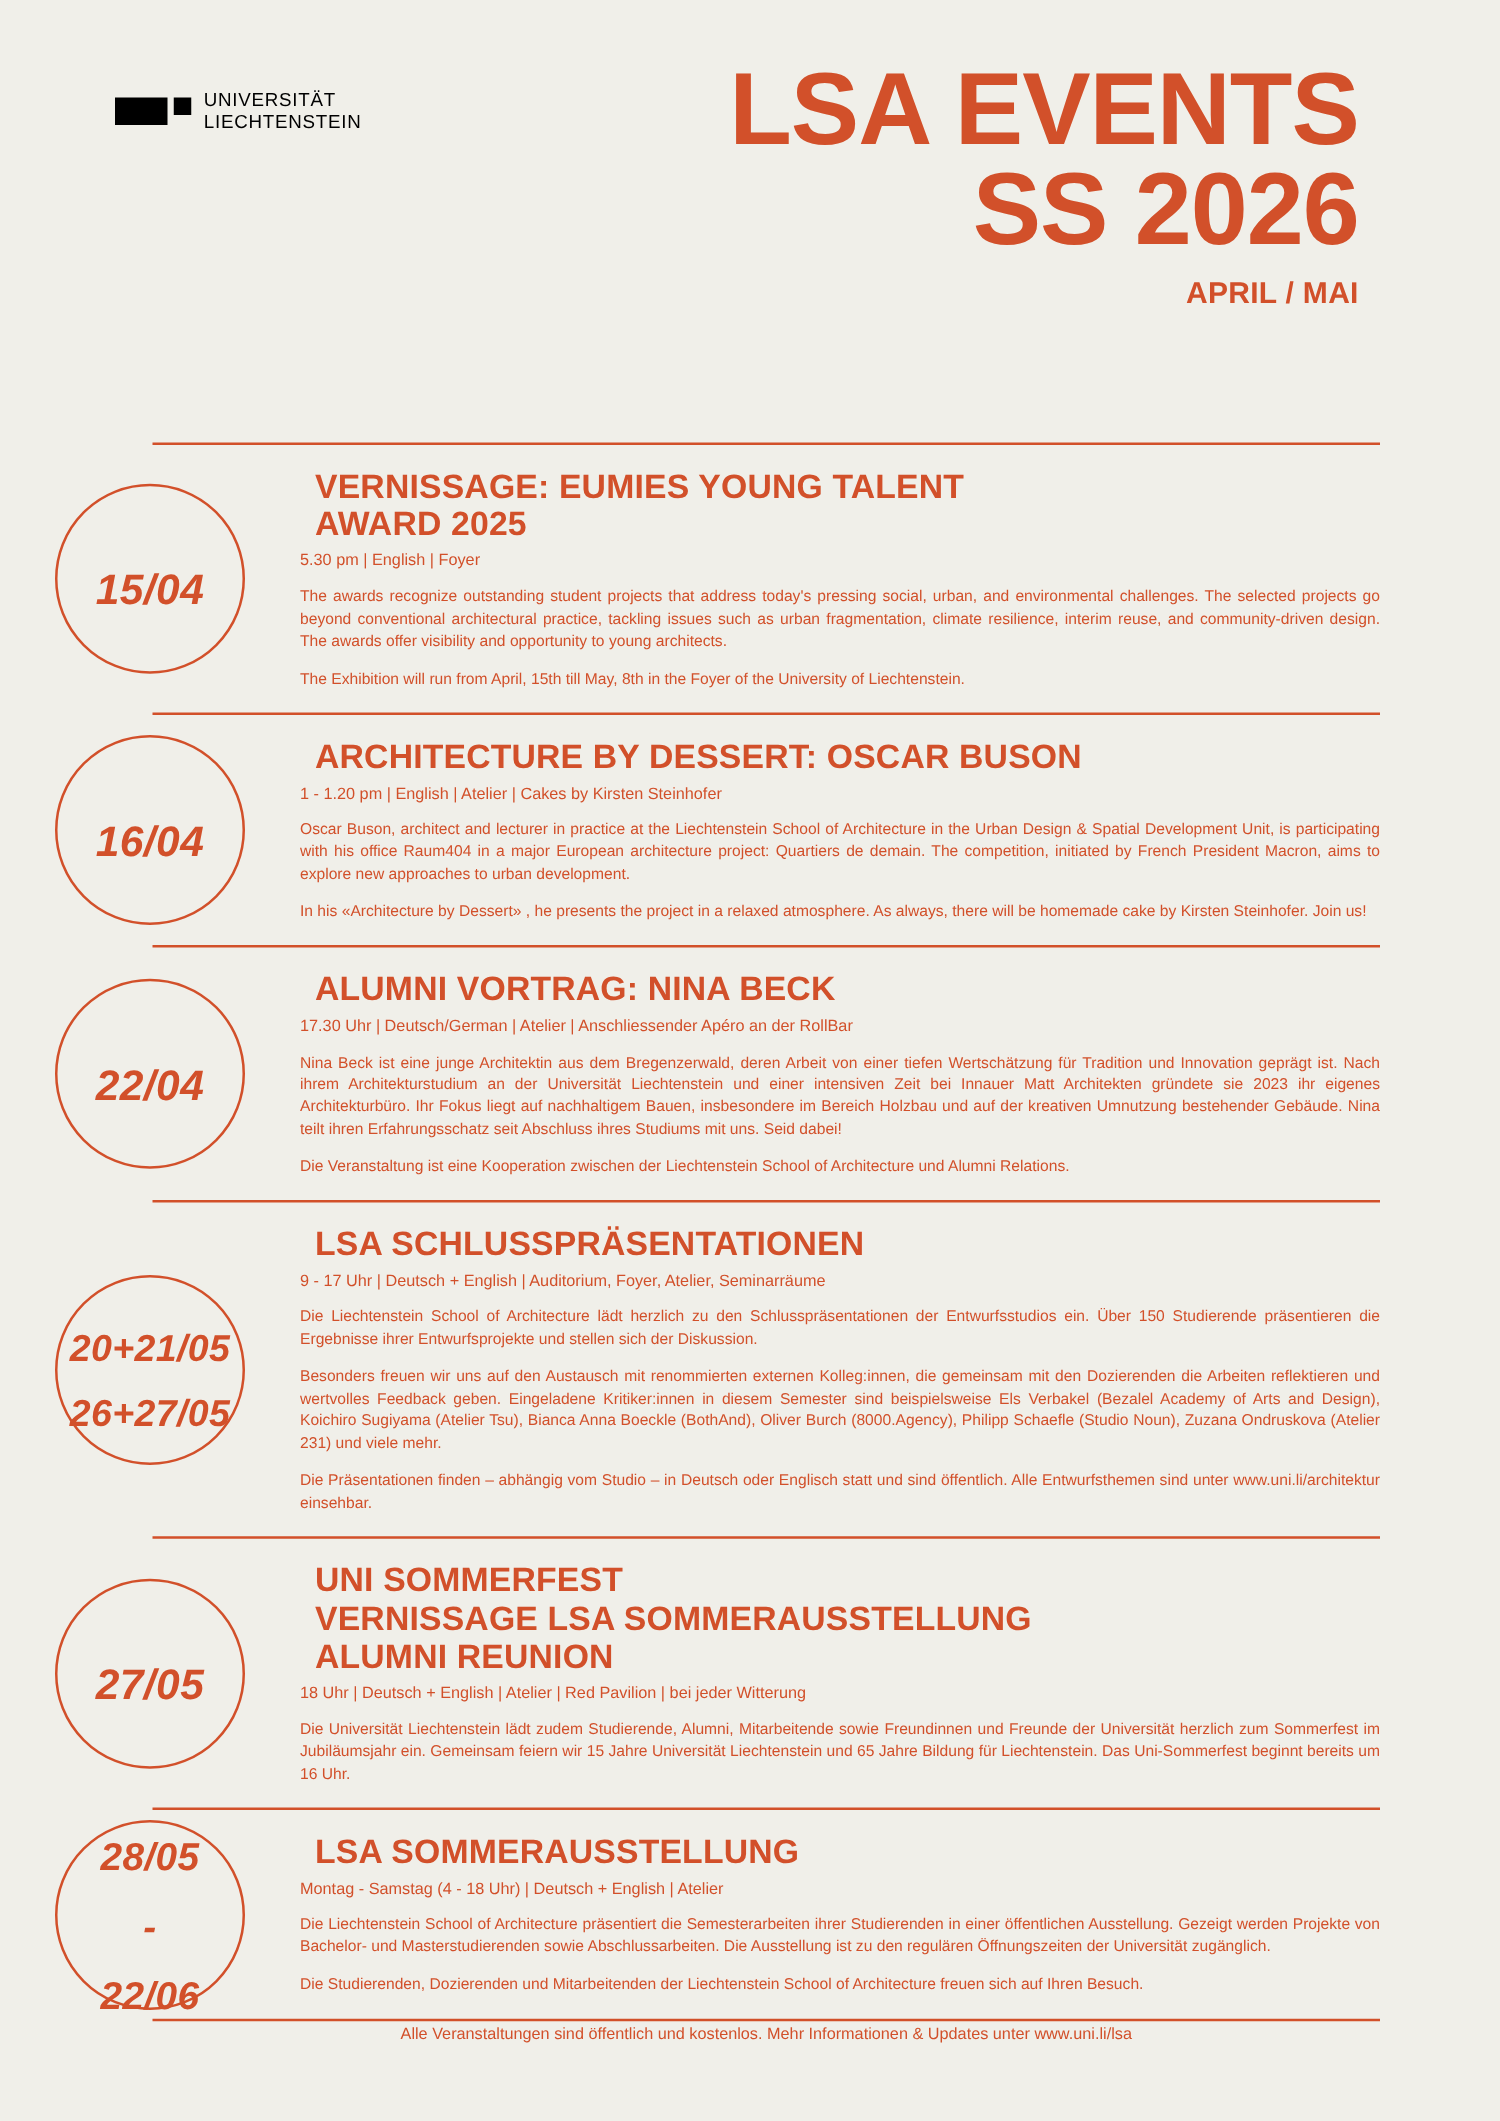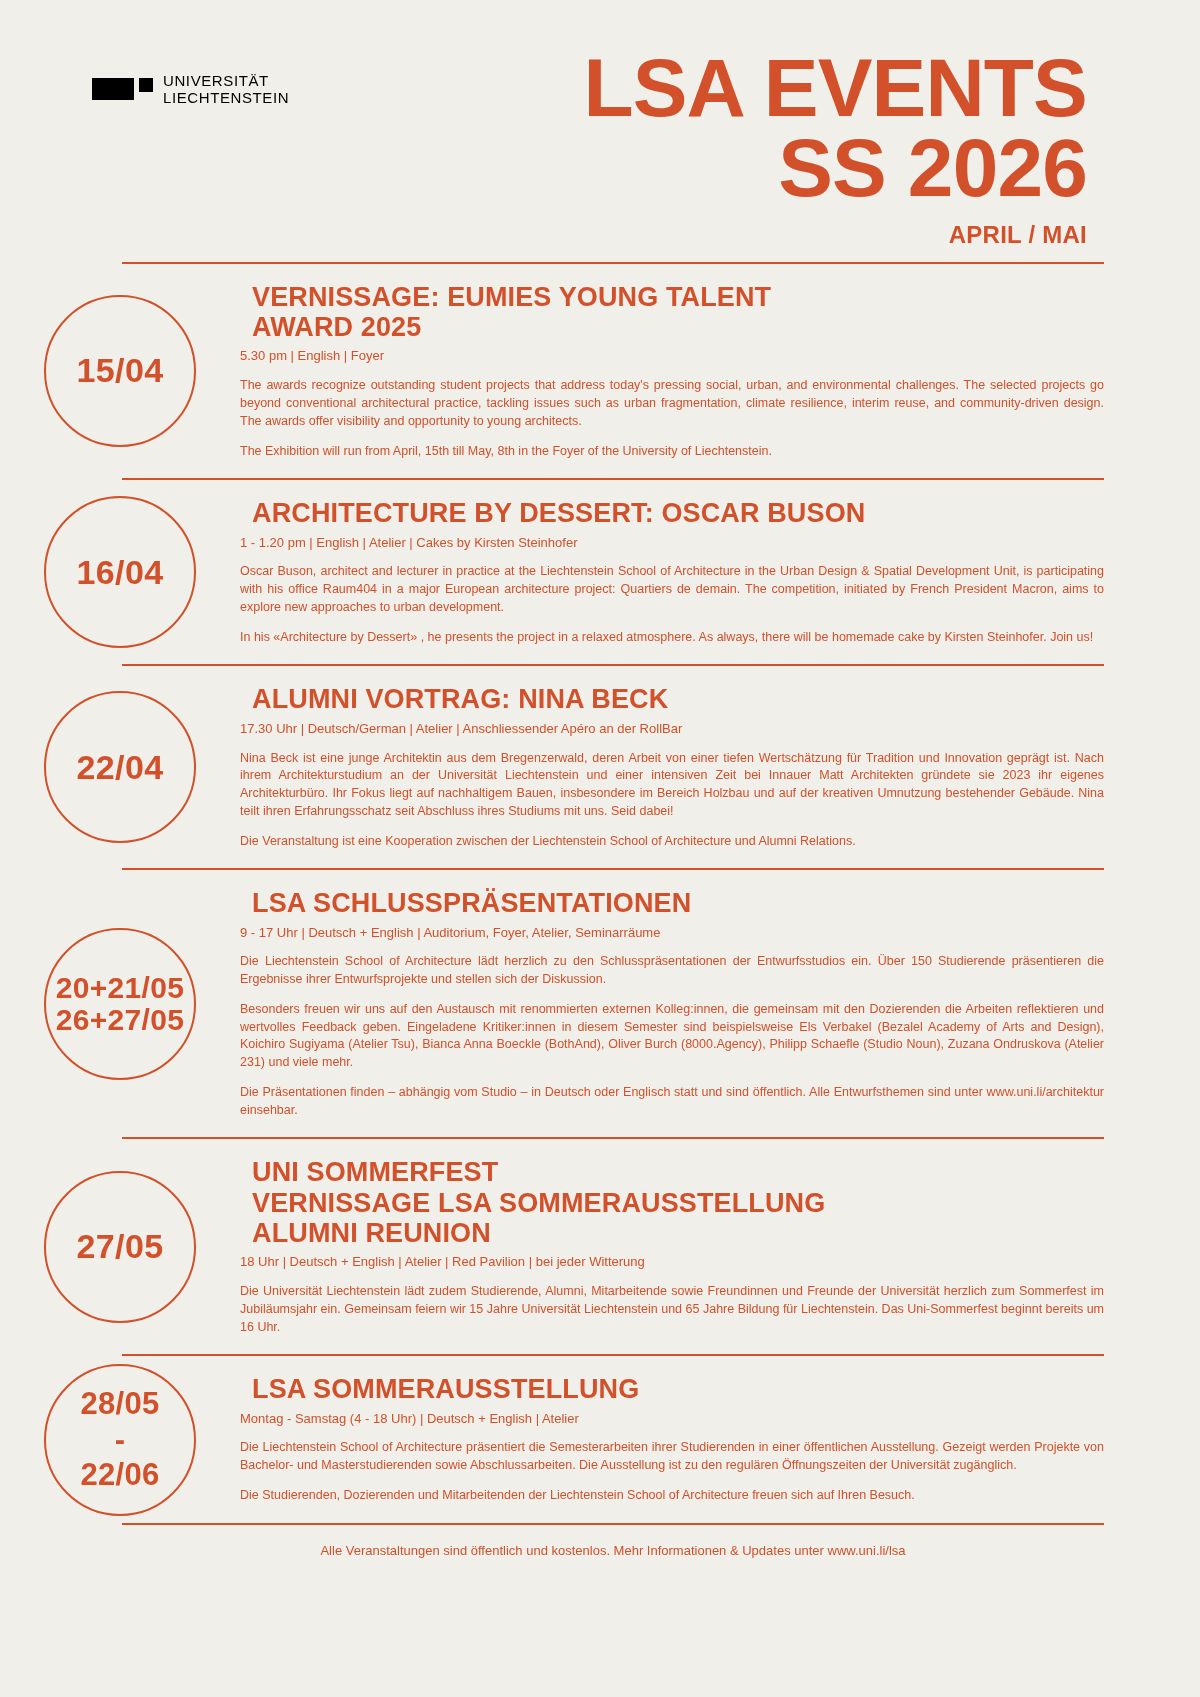--- a/index.html
+++ b/index.html
@@ -19,21 +19,21 @@
     position: relative;
     width: 1200px;
     height: 1697px;
     box-sizing: border-box;
     padding: 0;
   }
 
   
   .header {
     position: relative;
-    height: 262px;
+    height: 354px;
   }
   .logo {
     position: absolute;
     left: 92px;
     top: 72px;
     display: flex;
     align-items: center;
     gap: 10px;
   }
   .logo-marks {
@@ -111,24 +111,26 @@
     height: 152px;
     display: flex;
     flex-direction: column;
     align-items: center;
     justify-content: center;
     box-sizing: border-box;
   }
   .circle .dateline {
     font-size: 34px;
     font-weight: 800;
+    font-style: italic;
     letter-spacing: 0.01em;
     line-height: 1.05;
     color: #d2502a;
     white-space: nowrap;
+    margin-top: 20px;
   }
   .circle.two .dateline { font-size: 30px; }
   .circle.three .dateline { font-size: 31px; line-height: 1.15; }
 
   .body-col {
     flex: 1 1 auto;
     padding: 18px 96px 18px 0;
     box-sizing: border-box;
   }
   .ev-title {
@@ -151,21 +153,21 @@
     line-height: 1.42;
     color: #d2502a;
     text-align: justify;
     margin: 0 0 12px 0;
   }
   .ev-p:last-child { margin-bottom: 0; }
 
   
   .footer {
     margin: 0 96px 0 122px;
-    padding-top: 18px;
+    padding-top: 2px;
     text-align: center;
     font-size: 13px;
     color: #d2502a;
   }
   .footer-inner { display: inline-block; }
 </style>
 </head>
 <body>
 
 <div class="page">

